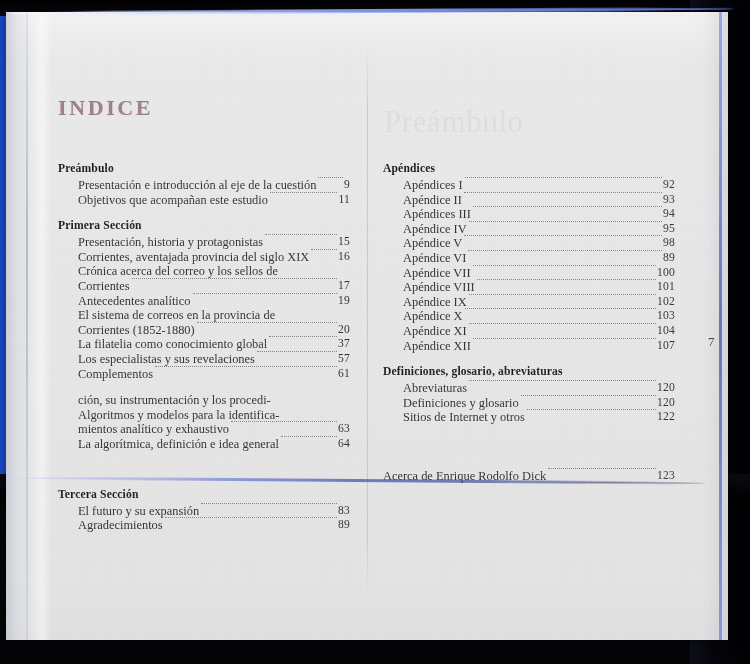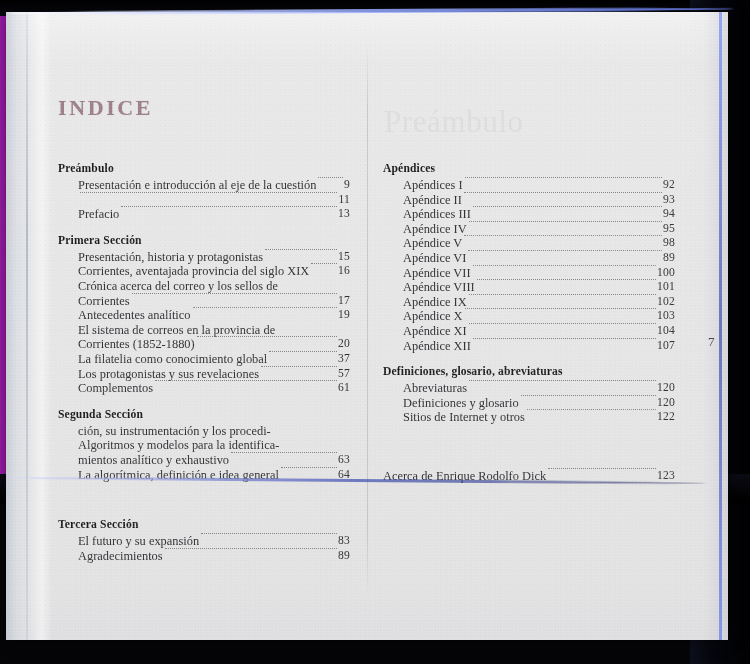--- a/index.html
+++ b/index.html
@@ -10,21 +10,21 @@
     height: 664px;
     overflow: hidden;
     background: #050508;
   }
 
   
   #photo {
     position: relative;
     width: 750px;
     height: 504px;
-    background: #a21caf;
+    background: #1d4ed8;
     font-family: "Liberation Serif", "DejaVu Serif", serif;
   }
 
   
   #dark-right {
     position: absolute;
     top: 0; right: 0;
     width: 60px; height: 664px;
     background: linear-gradient(90deg, #0d0f1c 0%, #05060b 40%, #010103 100%);
   }
@@ -241,27 +241,23 @@
 
       <div class="column" id="col-left">
           <div class="toc-group">
             <div class="group-title">Preámbulo</div>
             <div class="entry">
               <span class="entry-label">Presentación e introducción al eje de la cuestión</span>
               <span class="leader" style="max-width: 26px;"></span>
               <span class="entry-page">9</span>
             </div>
             <div class="entry">
+              <span class="entry-label">Objetivos que acompañan este estudio</span>
               <span class="leader"></span>
               <span class="entry-page">11</span>
-            </div>
-            <div class="entry">
-              <span class="entry-label">Prefacio</span>
-              <span class="leader"></span>
-              <span class="entry-page">13</span>
             </div>
           </div>
           <div class="toc-group">
             <div class="group-title">Primera Sección</div>
             <div class="entry">
               <span class="entry-label">Presentación, historia y protagonistas</span>
               <span class="leader"></span>
               <span class="entry-page">15</span>
             </div>
             <div class="entry">
@@ -289,32 +285,31 @@
               <span class="entry-label">Corrientes (1852-1880)</span>
               <span class="leader"></span>
               <span class="entry-page">20</span>
             </div>
             <div class="entry">
               <span class="entry-label">La filatelia como conocimiento global</span>
               <span class="leader"></span>
               <span class="entry-page">37</span>
             </div>
             <div class="entry">
-              <span class="entry-label">Los protagonistas y sus revelaciones</span>
+              <span class="entry-label">Los especialistas y sus revelaciones</span>
               <span class="leader"></span>
               <span class="entry-page">57</span>
             </div>
             <div class="entry">
               <span class="entry-label">Complementos</span>
               <span class="leader"></span>
               <span class="entry-page">61</span>
             </div>
           </div>
           <div class="toc-group">
-            <div class="group-title">Segunda Sección</div>
             <div class="entry cont">
               <span class="entry-label">ción, su instrumentación y los procedi-</span>
             </div>
             <div class="entry cont">
               <span class="entry-label">Algoritmos y modelos para la identifica-</span>
             </div>
             <div class="entry">
               <span class="entry-label">mientos analítico y exhaustivo</span>
               <span class="leader"></span>
               <span class="entry-page">63</span>

